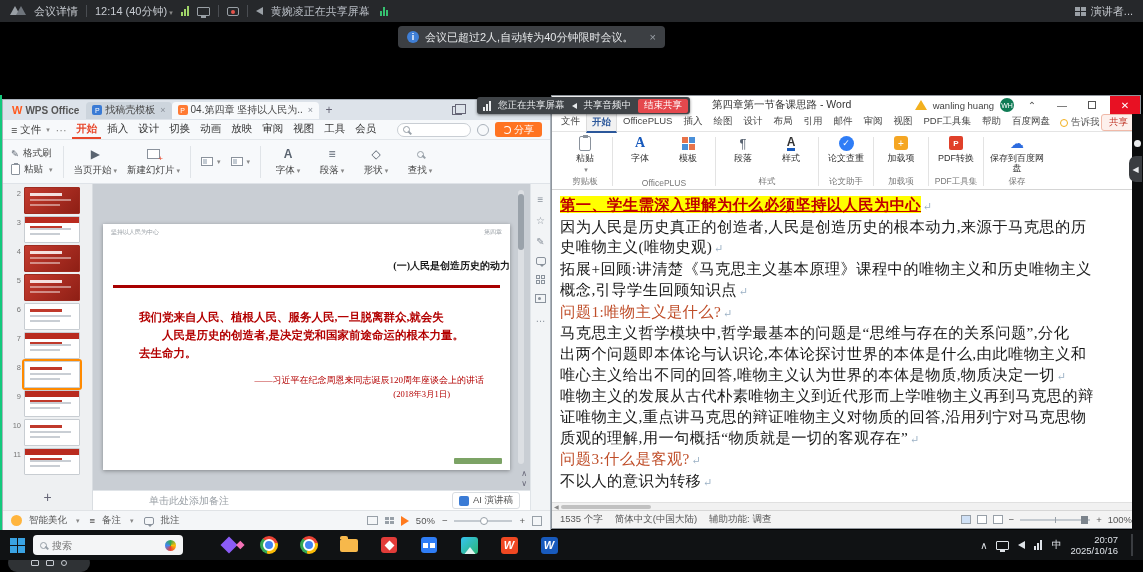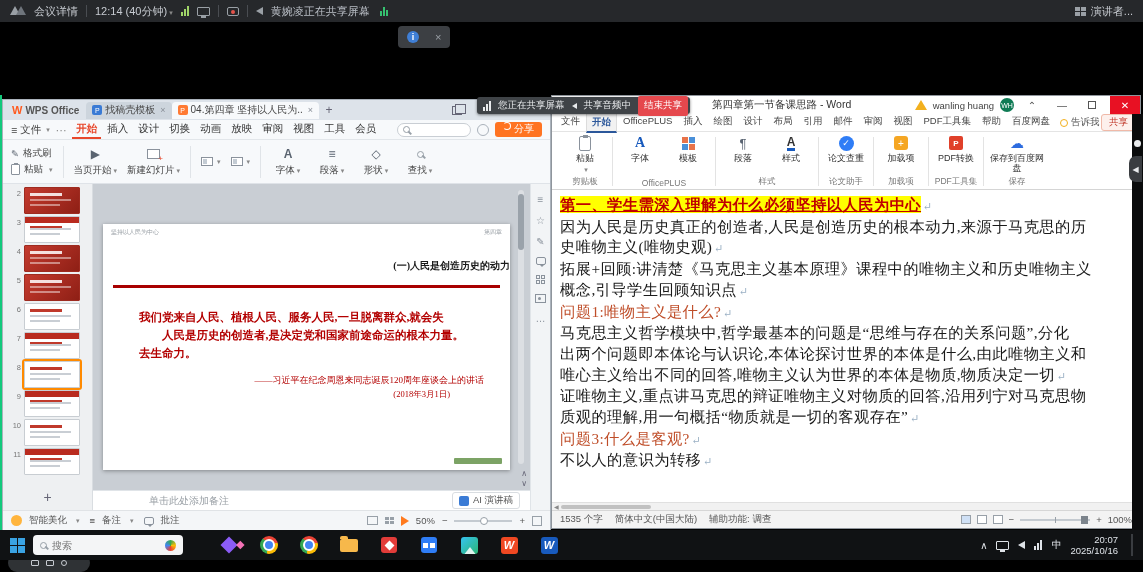--- a/index.html
+++ b/index.html
@@ -52,21 +52,21 @@
   .wps-menurow{height:20px;background:#f7f9fb;border-bottom:1px solid #e2e6ea;display:flex;align-items:center;gap:6px;padding:0 8px;font-size:10.5px;color:#333;flex:0 0 auto}
   .wm-file{display:flex;align-items:center;gap:3px;color:#444}
   .wm-item{padding:1px 4px;white-space:nowrap}
   .wm-item.v-active{color:#e8472b;font-weight:bold;border-bottom:2px solid #e8472b}
   .wm-right{margin-left:auto;display:flex;align-items:center;gap:6px}
   .wps-search{width:74px;height:14px;border:1px solid #c9ced4;border-radius:8px;background:#fff;display:flex;align-items:center;padding:0 5px;gap:3px}
   .wps-search input{border:0;outline:0;width:50px;font-size:9px;background:transparent}
   .mag{width:7px;height:7px;border:1.5px solid #98a0a8;border-radius:50%;position:relative;display:inline-block}
   .mag::after{content:"";position:absolute;width:4px;height:1.5px;background:#98a0a8;transform:rotate(45deg);right:-3px;bottom:-1px}
   .ring{width:12px;height:12px;border:1.5px solid #aab2bb;border-radius:50%}
-  .sharebtn{height:15px;background:#ff7422;border-radius:3px;color:#fff;display:flex;gap:3px;padding:0 8px;font-size:10px}
+  .sharebtn{height:15px;background:#ff7422;border-radius:3px;color:#fff;display:flex;align-items:center;gap:3px;padding:0 8px;font-size:10px}
   .sharebtn .sb-i{width:8px;height:8px;border:1.5px solid #fff;border-radius:50%;border-left-color:transparent}
   .wps-toolbar{height:44px;background:#f7f9fb;border-bottom:1px solid #dfe3e8;display:flex;align-items:center;gap:10px;padding:0 8px;flex:0 0 auto}
   .tb-stack{display:flex;flex-direction:column;gap:3px}
   .tb-mini{display:flex;align-items:center;gap:4px;color:#444;font-size:9.5px}
   .vsep{width:1px;height:32px;background:#e0e4e8}
   .tbtn{display:flex;flex-direction:column;align-items:center;gap:2px;color:#444;font-size:9.5px;min-width:34px}
   .tbtn .tbi{height:15px;display:flex;align-items:center;justify-content:center;font-size:12px;color:#5a6470}
   .clip{width:9px;height:11px;border:1px solid #8a929c;border-radius:1px;position:relative;background:#fff}
   .clip::before{content:"";position:absolute;left:2px;top:-2px;width:4px;height:2px;background:#8a929c}
   .play-o{color:#ff8a1e}
@@ -194,21 +194,21 @@
 
   
   #rightcol{position:absolute;left:1132px;top:114px;width:11px;height:446px;background:#0a0b0c}
   #rightcol .dot{position:absolute;left:2px;top:26px;width:7px;height:7px;border-radius:50%;background:#e8eaec}
   #collapse{position:absolute;left:1129px;top:156px;width:13px;height:26px;background:#3a3d41;border-radius:7px 0 0 7px;color:#e8eaec;font-size:8px;display:flex;align-items:center;justify-content:center}
 
   
   #pill{position:absolute;left:477px;top:97px;height:17px;display:flex;align-items:center;background:#3f4347;border-radius:3px;padding:0 2px 0 6px;gap:7px;color:#e8eaec;font-size:9.5px;box-shadow:0 1px 3px rgba(0,0,0,.5);z-index:9}
   #pill .sig i{background:#e8eaec}
   .pspk{width:0;height:0;border-top:3px solid transparent;border-bottom:3px solid transparent;border-right:5px solid #e8eaec}
-  .stopbtn{background:#e5484d;color:#fff;border-radius:2px;height:20px;display:flex;align-items:center;padding:0 6px;font-size:9.5px}
+  .stopbtn{background:#e5484d;color:#fff;border-radius:2px;height:14px;display:flex;align-items:center;padding:0 6px;font-size:9.5px}
 
   
   #taskbar{position:absolute;left:0;top:530px;width:1143px;height:30px;background:#101214;display:flex;align-items:center;padding:0 6px;gap:8px}
   .start{display:grid;grid-template-columns:7px 7px;grid-gap:1px;margin-left:4px}
   .start b{width:7px;height:7px;background:#3aa3e3}
   .tsearch{width:150px;height:20px;background:#f4f5f6;border-radius:4px;display:flex;align-items:center;gap:5px;padding:0 7px}
   .tsearch input{border:0;outline:0;background:transparent;font-size:10px;width:90px;color:#444}
   .tsearch .bing{margin-left:auto;width:11px;height:11px;border-radius:50%;background:conic-gradient(#34a853,#fbbc05,#ea4335,#4285f4,#34a853)}
   .apps{display:flex;align-items:center;gap:12px;margin-left:24px}
   .tba{width:28px;height:28px;display:flex;align-items:center;justify-content:center;position:relative}
@@ -269,20 +269,21 @@
           <b></b>
           <b></b>
           <b></b>
         </span>
       <span>演讲者...</span>
     </span>
   </header>
 
   <div id="toast">
     <span class="info-i">i</span>
+    <span>会议已超过2人,自动转为40分钟限时会议。</span>
     <span class="toast-x">×</span>
   </div>
 
   <div id="shareborder"></div>
 
   <section id="wps">
     <div class="wps-tabbar">
       <span class="brand">
           <span class="wlogo">W</span>
           <span>WPS Office</span>
@@ -707,20 +708,21 @@
 
     <div class="dl v-headline v-end"><span class="dt">第一、学生需深入理解为什么必须坚持以人民为中心</span></div>
         <div class="dl"><span class="dt">因为人民是历史真正的创造者,人民是创造历史的根本动力,来源于马克思的历</span></div>
         <div class="dl v-end"><span class="dt">史唯物主义(唯物史观)</span></div>
         <div class="dl"><span class="dt">拓展+回顾:讲清楚《马克思主义基本原理》课程中的唯物主义和历史唯物主义</span></div>
         <div class="dl v-end"><span class="dt">概念,引导学生回顾知识点</span></div>
         <div class="dl v-question v-end"><span class="dt">问题1:唯物主义是什么?</span></div>
         <div class="dl"><span class="dt">马克思主义哲学模块中,哲学最基本的问题是“思维与存在的关系问题”,分化</span></div>
         <div class="dl"><span class="dt">出两个问题即本体论与认识论,本体论探讨世界的本体是什么,由此唯物主义和</span></div>
         <div class="dl v-end"><span class="dt">唯心主义给出不同的回答,唯物主义认为世界的本体是物质,物质决定一切</span></div>
+        <div class="dl"><span class="dt">唯物主义的发展从古代朴素唯物主义到近代形而上学唯物主义再到马克思的辩</span></div>
         <div class="dl"><span class="dt">证唯物主义,重点讲马克思的辩证唯物主义对物质的回答,沿用列宁对马克思物</span></div>
         <div class="dl v-end"><span class="dt">质观的理解,用一句概括“物质就是一切的客观存在”</span></div>
         <div class="dl v-question v-end"><span class="dt">问题3:什么是客观?</span></div>
         <div class="dl v-end"><span class="dt">不以人的意识为转移</span></div>
       </div>
 
     <div class="w-hscroll">
       <span class="arrow">◀</span>
       <span class="hthumb"></span>
     </div>

